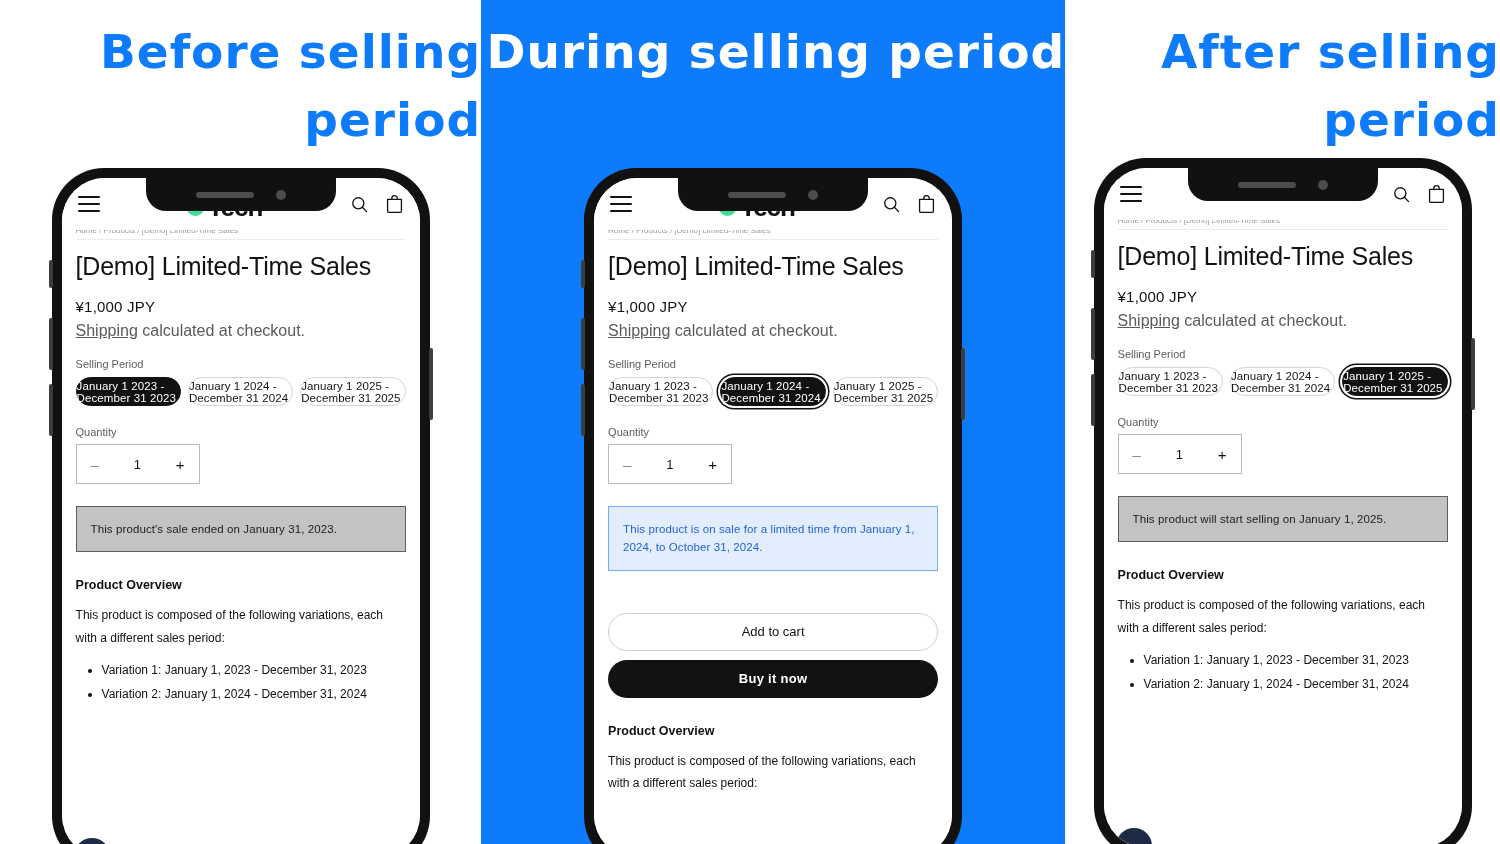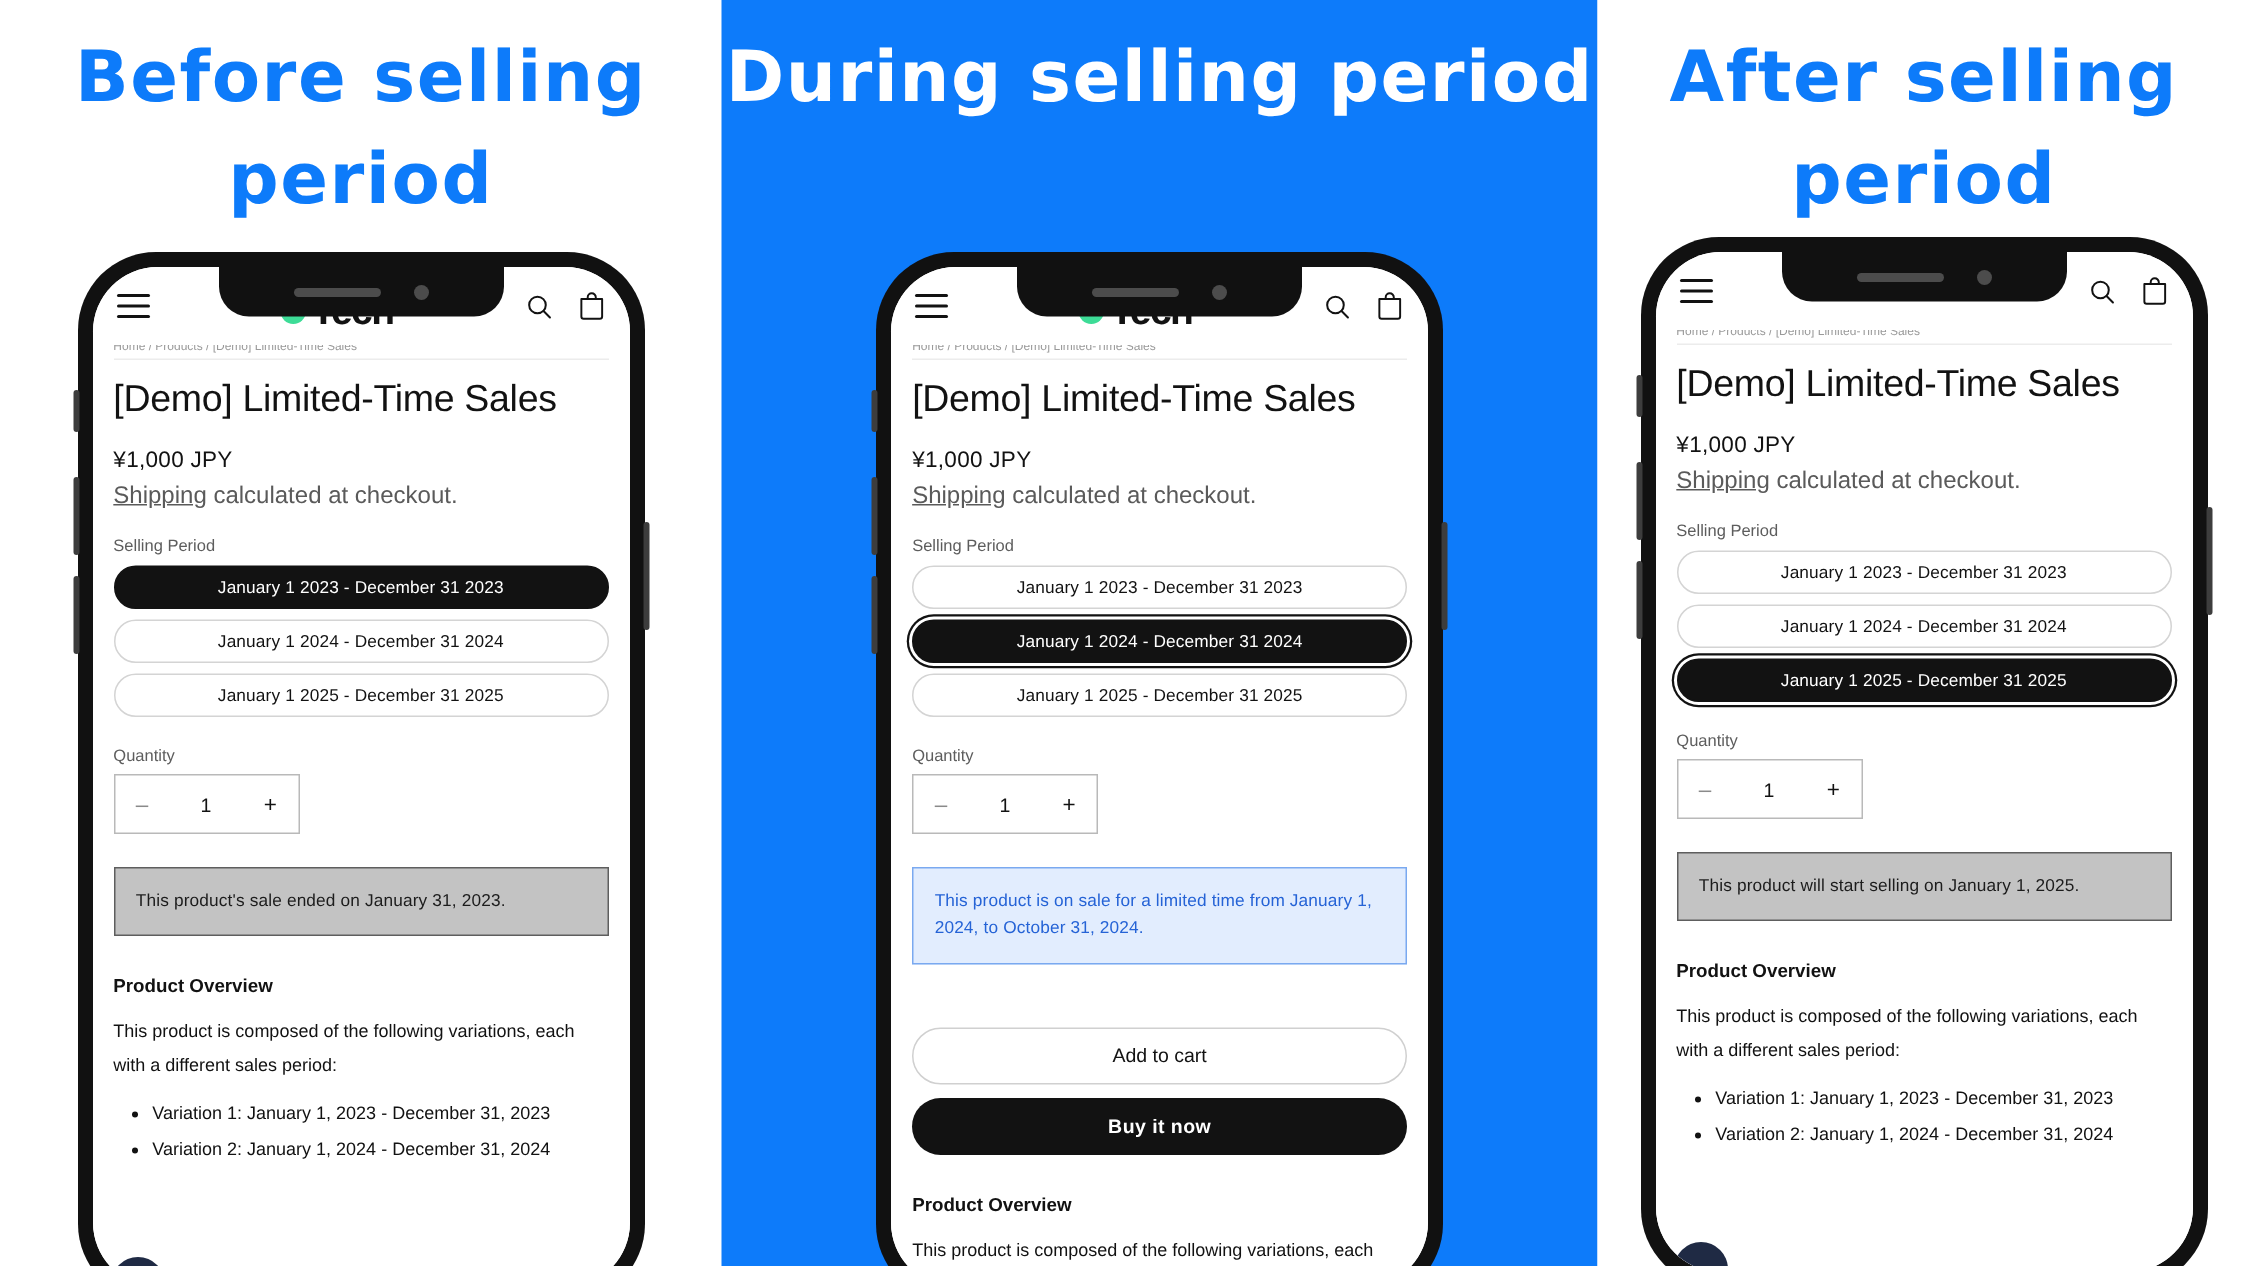--- a/index.html
+++ b/index.html
@@ -35,21 +35,21 @@
   }
   .panel.third {
     width: 452px;
   }
 
   .panel-title {
     position: absolute;
     top: 18px;
     left: 0;
     width: 100%;
-    text-align: center;
+    text-align: right;
     font-size: 47px;
     line-height: 1.45;
     font-weight: bold;
     letter-spacing: 1px;
     color: #0d7bfa;
     font-family: "DejaVu Sans", sans-serif;
   }
   .panel.blue .panel-title { color: #ffffff; }
 
   
@@ -210,21 +210,21 @@
   }
   .shipping u { text-decoration: underline; }
 
   .field-label {
     font-size: 11px;
     color: #5d5d5d;
     margin-top: 18px;
     margin-bottom: 7px;
   }
 
-  .variant-list { display: flex; flex-direction: column; gap: 7px; }
+  .variant-list { display: flex; flex-direction: row; gap: 7px; }
   .variant {
     height: 29px;
     border-radius: 18px;
     border: 1px solid #d4d4d4;
     background: #fff;
     color: #121212;
     font-size: 11.5px;
     display: flex;
     align-items: center;
     justify-content: center;

